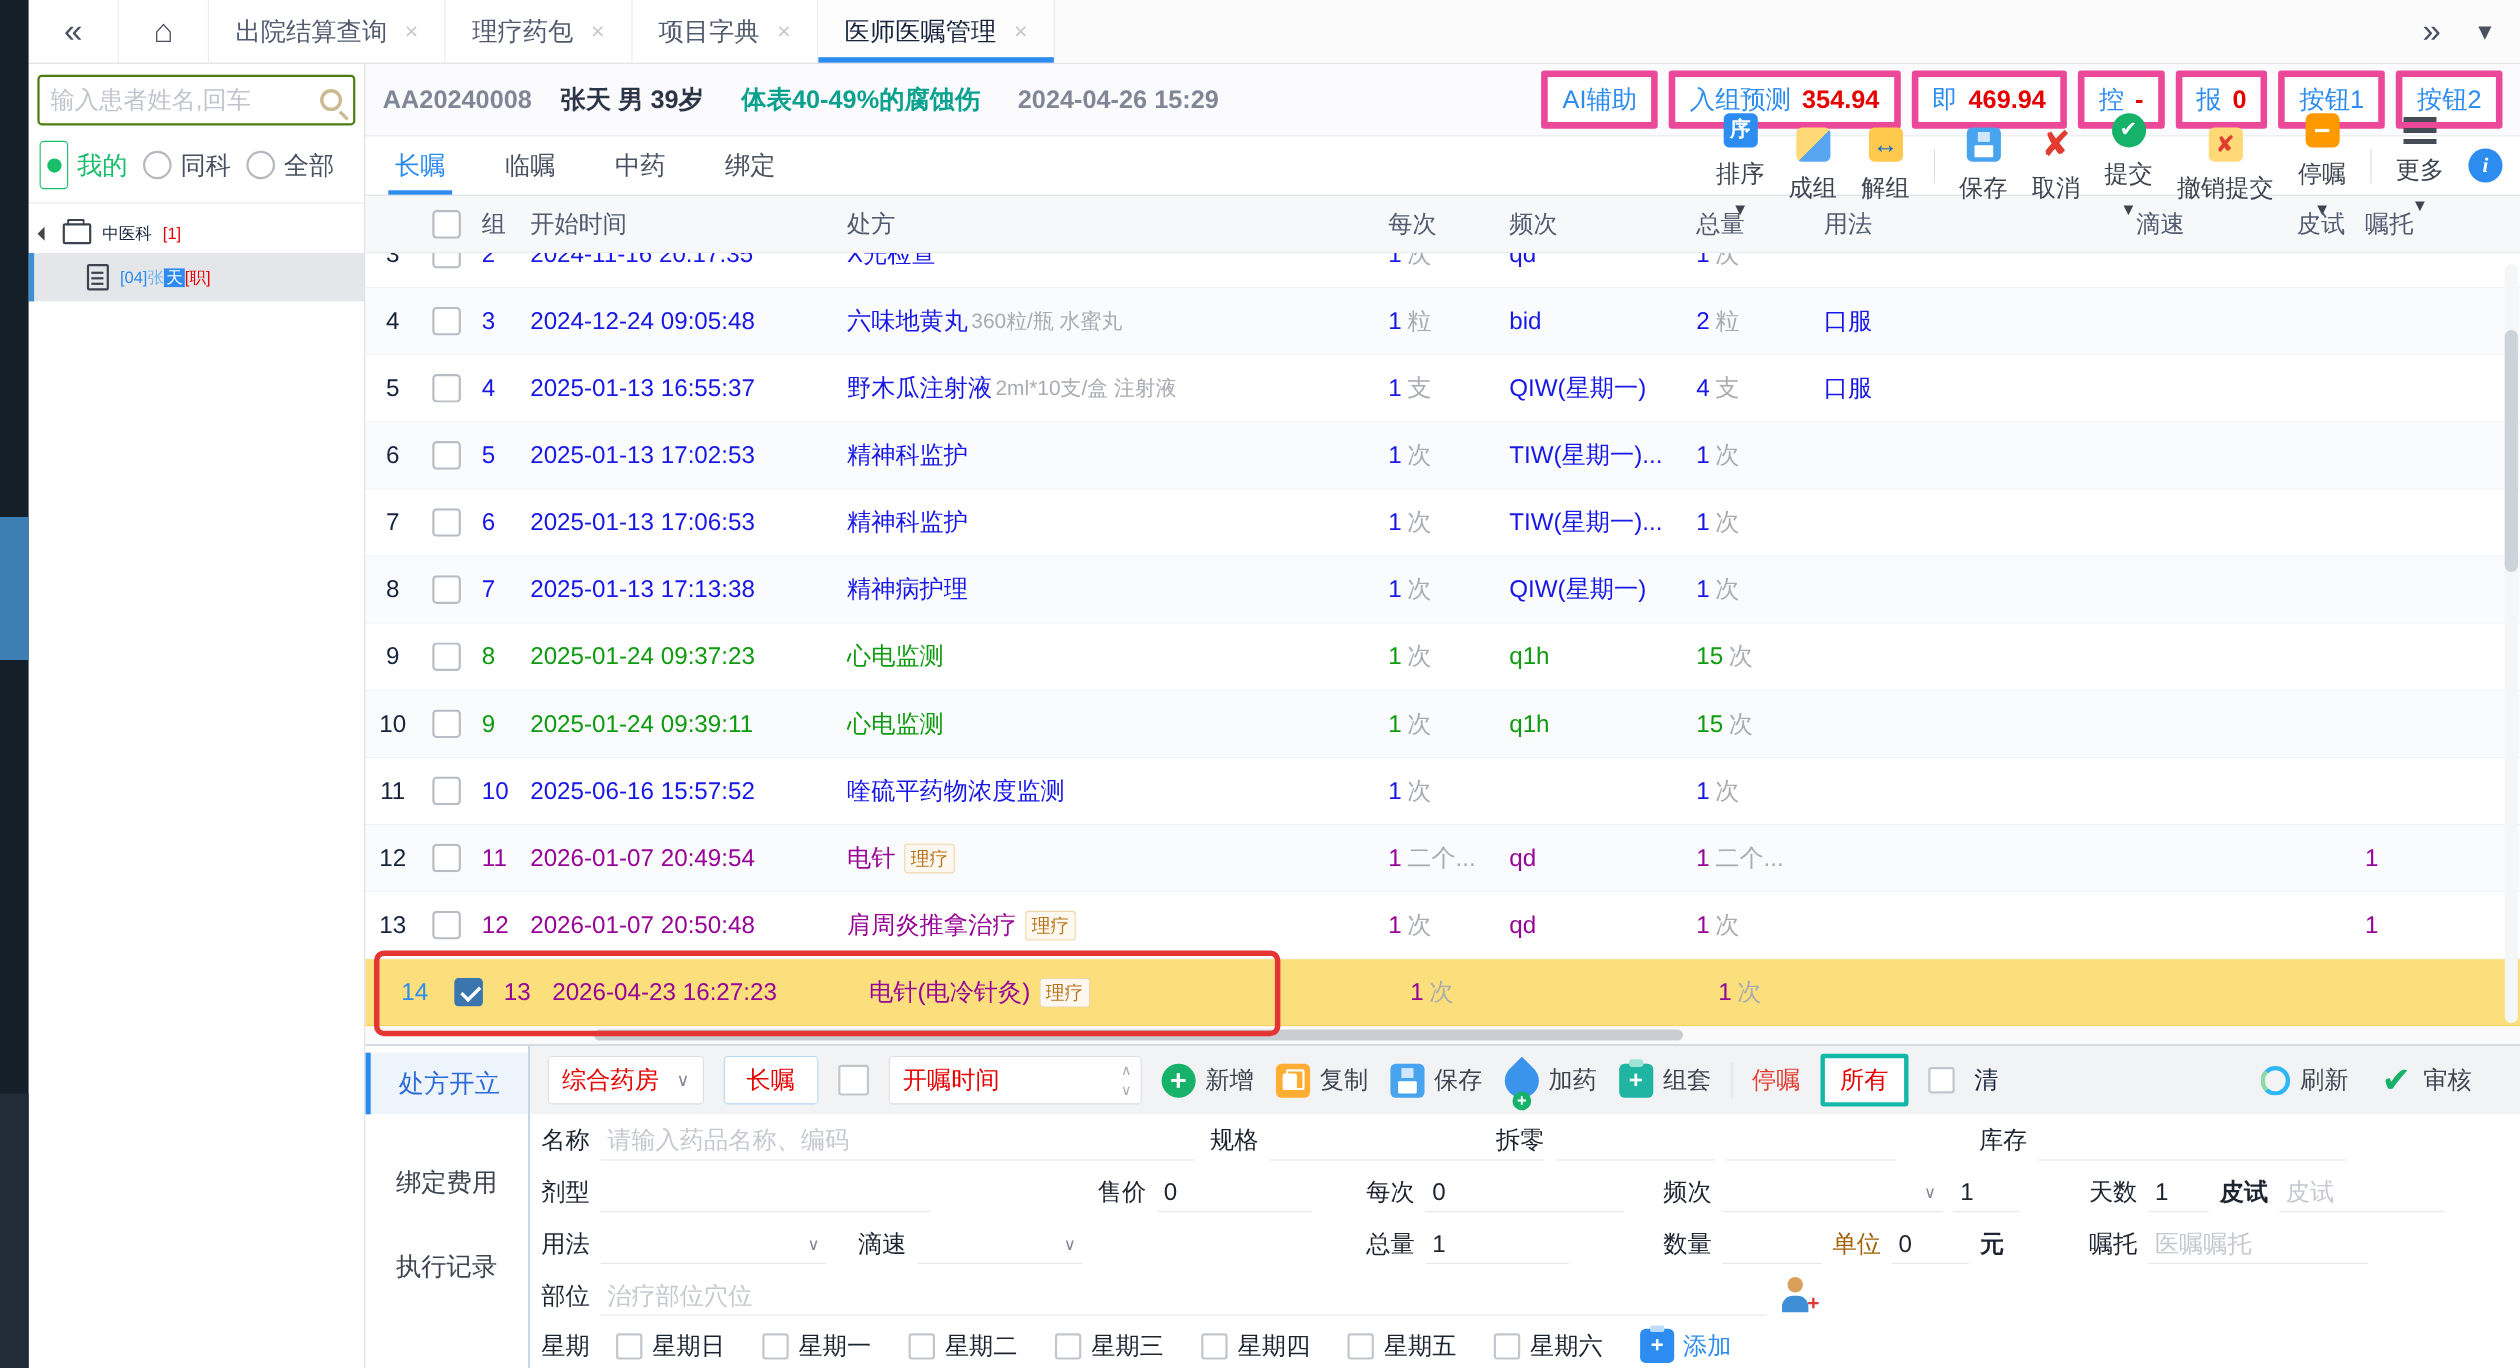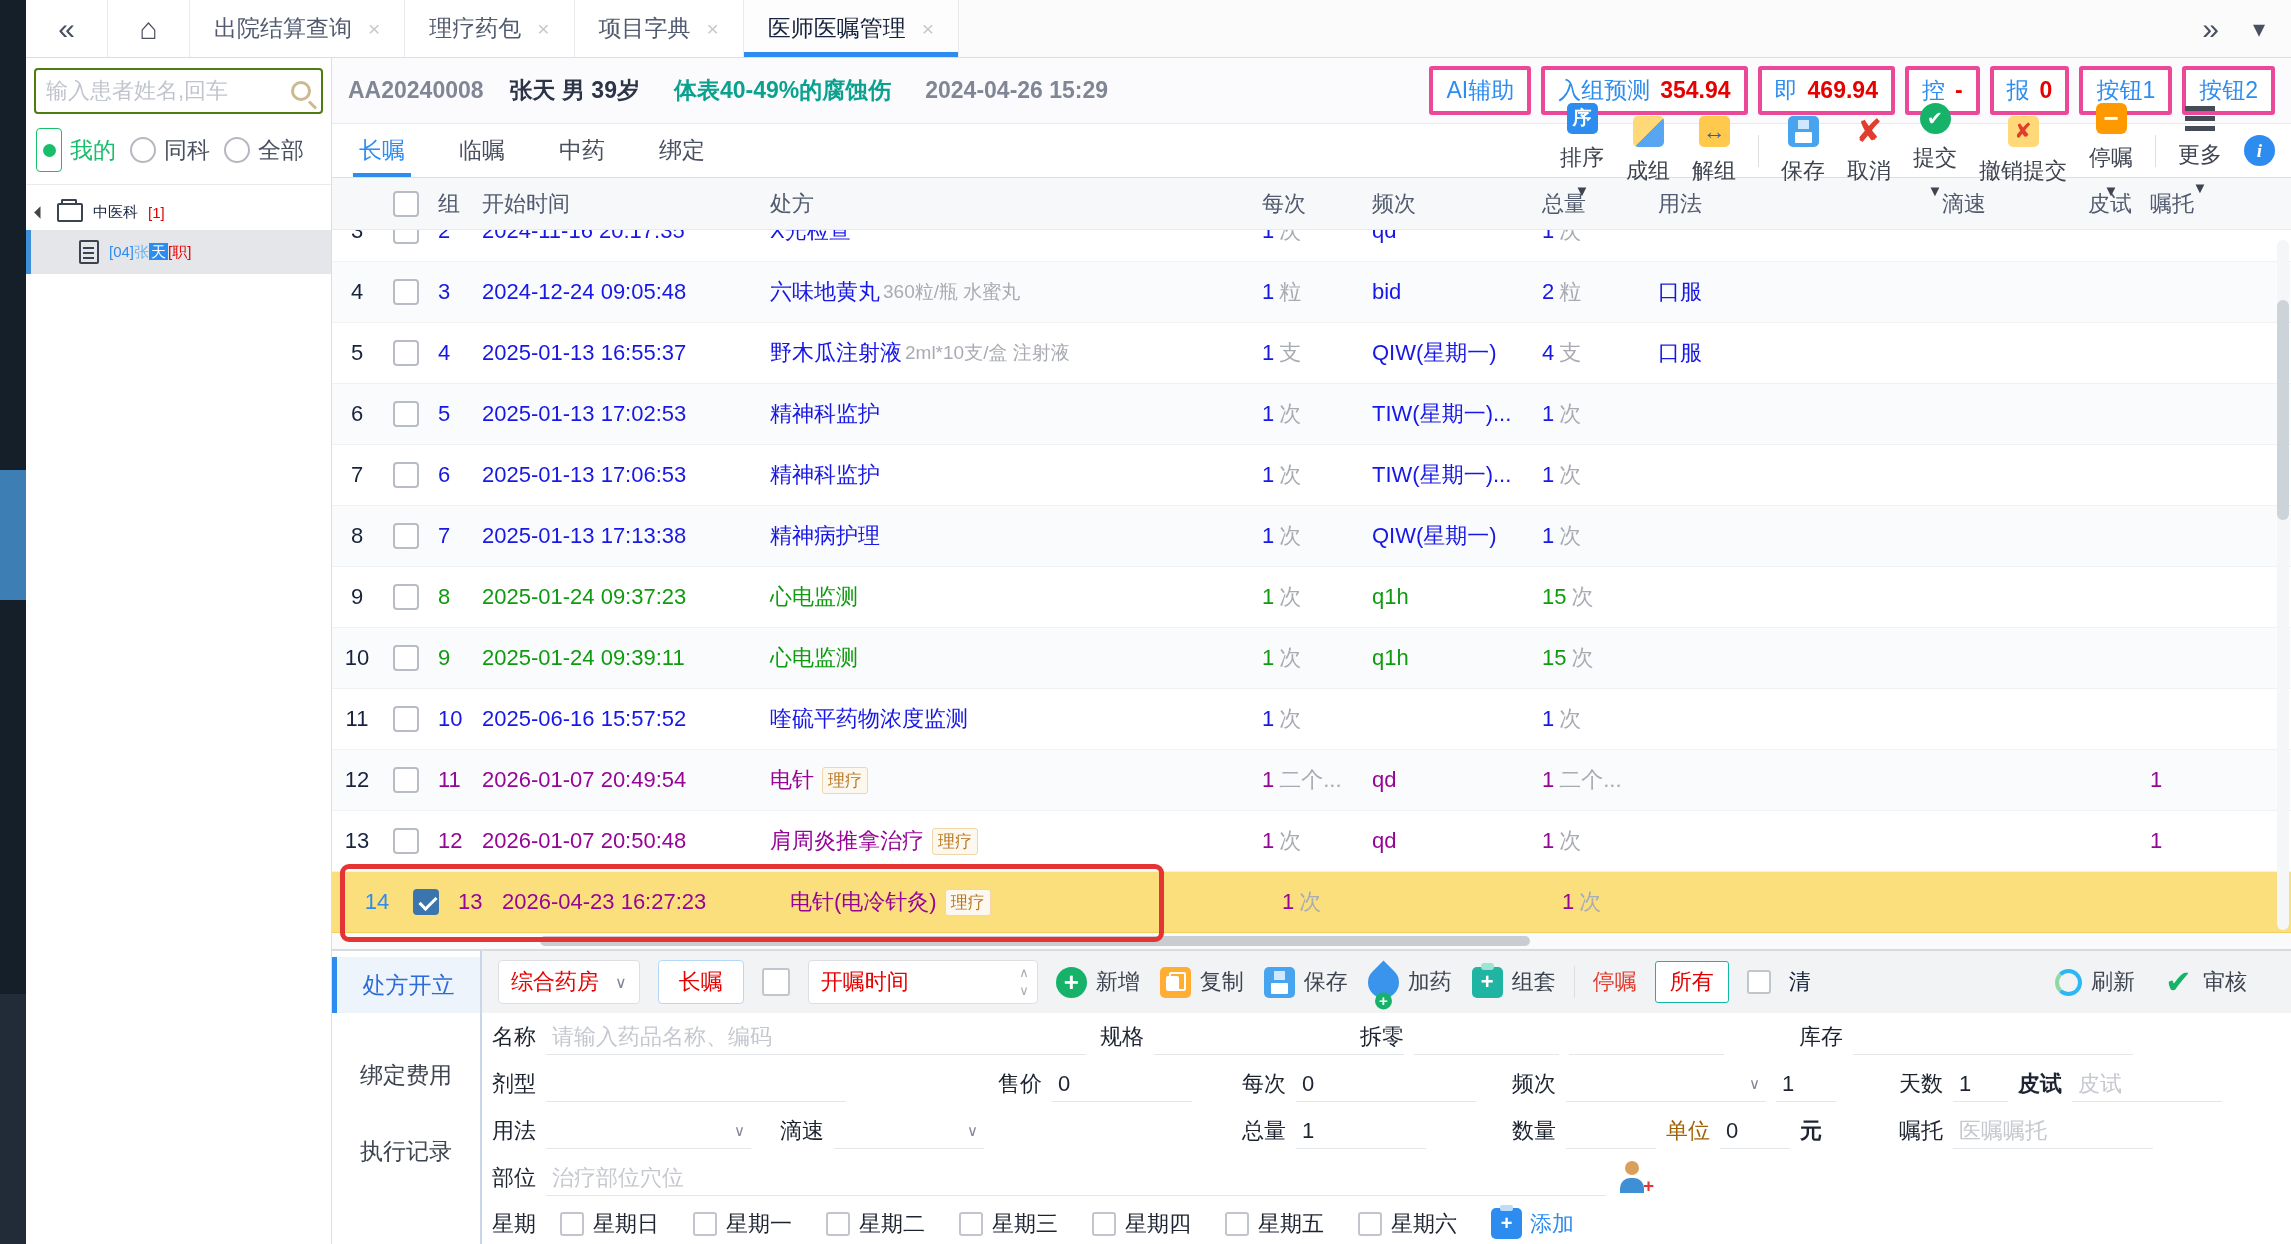--- a/index.html
+++ b/index.html
@@ -49,21 +49,21 @@
 
   
   .main { position:absolute; left:332px; top:58px; right:0; bottom:0; display:flex; flex-direction:column; }
 
   .patientbar { height:66px; flex:none; display:flex; align-items:center; padding:0 16px; background:#fbfbfd; border-bottom:1px solid #e8eaec; font-size:23px; }
   .pid { color:#808695; font-weight:bold; }
   .pname { color:#2c3547; margin-left:26px; font-weight:bold; }
   .pdiag { color:#0aa18f; font-weight:bold; margin-left:34px; }
   .ptime { color:#808695; margin-left:34px; font-weight:bold; }
   .pright { margin-left:auto; display:flex; gap:10px; }
-  .pbtn { border:4px solid #ec4899; background:#fff; border-radius:3px; padding:5px 13px; font-size:23px; color:#2d8cf0; display:flex; gap:10px; align-items:center; white-space:nowrap; }
+  .pbtn { border:6px solid #ec4899; background:#fff; border-radius:3px; padding:5px 13px; font-size:23px; color:#2d8cf0; display:flex; gap:10px; align-items:center; white-space:nowrap; }
   .pbtn .val { color:#e60000; font-weight:bold; }
 
   .ordertabs { height:54px; flex:none; display:flex; align-items:center; border-bottom:1px solid #dcdee2; position:relative; }
   .otab { font-size:23px; color:#495060; margin:0 27px; height:100%; display:flex; align-items:center; position:relative; }
   .otab.active { color:#2d8cf0; }
   .otab.active::after { content:""; position:absolute; left:-6px; right:-6px; bottom:0; height:4px; background:#2d8cf0; }
   .tbar { margin-left:auto; display:flex; align-items:center; gap:22px; padding-right:16px; }
   .tbtn { display:flex; align-items:center; gap:9px; font-size:22px; color:#3e4450; white-space:nowrap;flex-direction:column; }
   .caret { font-size:15px; color:#3e4450; }
   .divider { width:1px; height:32px; background:#dcdee2; }
@@ -146,21 +146,21 @@
   .bform { flex:1; position:relative; overflow:hidden; }
   .bhead { height:62px; background:#f2f3f5; display:flex; align-items:center; gap:18px; padding:0 16px; font-size:22px; }
   .sel { background:#fff; border:1px solid #dcdee2; border-radius:4px; height:44px; display:flex; align-items:center; padding:0 12px; gap:16px; }
   .sel .redv { color:#e60000; }
   .sel .sc { color:#808695; font-size:16px; }
   .box-cz { border:1px solid #b3d8f7; background:#fff; border-radius:4px; height:44px; padding:0 20px; color:#e60000; display:flex; align-items:center; }
   .inp-time { background:#fff; border:1px solid #dcdee2; border-radius:4px; height:44px; width:230px; display:flex; align-items:center; padding:0 12px; color:#e60000; position:relative; }
   .spin { position:absolute; right:8px; top:3px; display:flex; flex-direction:column; color:#a8abb2; font-size:13px; line-height:18px; }
   .bbtn { display:flex; align-items:center; gap:9px; color:#3e4450; font-size:22px; white-space:nowrap; }
   .redtxt { color:#e23c2f; }
-  .box-all { border:1px solid #14b8a6; background:#fff; border-radius:3px; padding:5px 14px; color:#e60000; }
+  .box-all { border:4px solid #14b8a6; background:#fff; border-radius:3px; padding:5px 14px; color:#e60000; }
   .bright { margin-left:auto; display:flex; align-items:center; gap:28px; padding-right:28px; }
   .smallcb { width:24px; height:24px; border:2px solid #c2c6cc; border-radius:3px; background:#fff; flex:none; }
 
   .frow { position:relative; height:47px; font-size:22px; color:#1d2430; }
   .frow.tall { height:52px; }
   .f { position:absolute; top:6px; display:flex; align-items:center; gap:10px; }
   .u { border-bottom:1px solid #e4e7ea; height:36px; display:flex; align-items:center; padding:0 6px; }
   .ph { color:#c5c8ce; }
   .gray { color:#a16207; }
   .sc2 { color:#808695; font-size:15px; }

